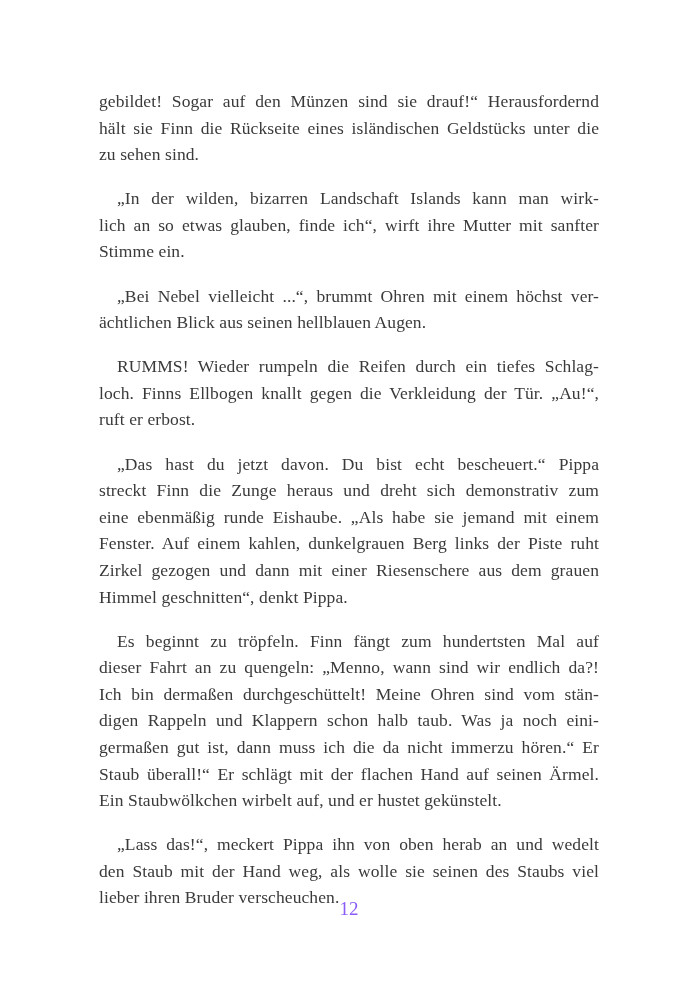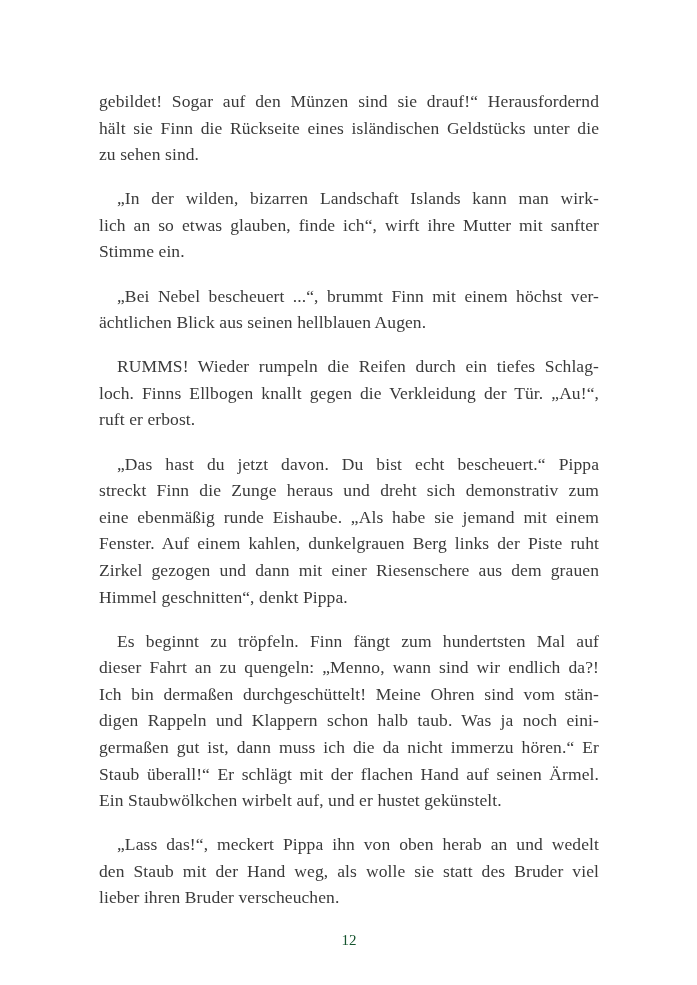--- a/index.html
+++ b/index.html
@@ -40,25 +40,25 @@
   }
   .line.last {
     text-align-last: left;
   }
   .line.indent {
     text-indent: 18px;
   }
   .folio {
     position: absolute;
     left: 99px;
-    top: 932px;
+    top: 898px;
     width: 500px;
     text-align: center;
-    font-size: 15px;
-    color: #14532d;
+    font-size: 19px;
+    color: #8b5cf6;
   }
 </style>
 </head>
 <body>
 
 <main class="book-page">
 
   <section class="text-block">
 
     <p class="paragraph">
@@ -70,21 +70,21 @@
 
     <p class="paragraph">
       </p>
       <div class="line indent">„In der wilden, bizarren Landschaft Islands kann man wirk-</div>
       <div class="line">lich an so etwas glauben, finde ich“, wirft ihre Mutter mit sanfter</div>
       <div class="line last">Stimme ein.</div>
     <p></p>
 
     <p class="paragraph">
       </p>
-      <div class="line indent">„Bei Nebel bescheuert ...“, brummt Finn mit einem höchst ver-</div>
+      <div class="line indent">„Bei Nebel vielleicht ...“, brummt Ohren mit einem höchst ver-</div>
       <div class="line last">ächtlichen Blick aus seinen hellblauen Augen.</div>
     <p></p>
 
     <p class="paragraph">
       </p>
       <div class="line indent">RUMMS! Wieder rumpeln die Reifen durch ein tiefes Schlag-</div>
       <div class="line">loch. Finns Ellbogen knallt gegen die Verkleidung der Tür. „Au!“,</div>
       <div class="line last">ruft er erbost.</div>
     <p></p>
 
@@ -105,21 +105,21 @@
       <div class="line">Ich bin dermaßen durchgeschüttelt! Meine Ohren sind vom stän-</div>
       <div class="line">digen Rappeln und Klappern schon halb taub. Was ja noch eini-</div>
       <div class="line">germaßen gut ist, dann muss ich die da nicht immerzu hören.“ Er</div>
       <div class="line">Staub überall!“ Er schlägt mit der flachen Hand auf seinen Ärmel.</div>
       <div class="line last">Ein Staubwölkchen wirbelt auf, und er hustet gekünstelt.</div>
     <p></p>
 
     <p class="paragraph">
       </p>
       <div class="line indent">„Lass das!“, meckert Pippa ihn von oben herab an und wedelt</div>
-      <div class="line">den Staub mit der Hand weg, als wolle sie statt des Bruder viel</div>
+      <div class="line">den Staub mit der Hand weg, als wolle sie seinen des Staubs viel</div>
       <div class="line last">lieber ihren Bruder verscheuchen.</div>
     <p></p>
 
   </section>
 
   <div class="folio">12</div>
 
 </main>
 
 </body></html>

